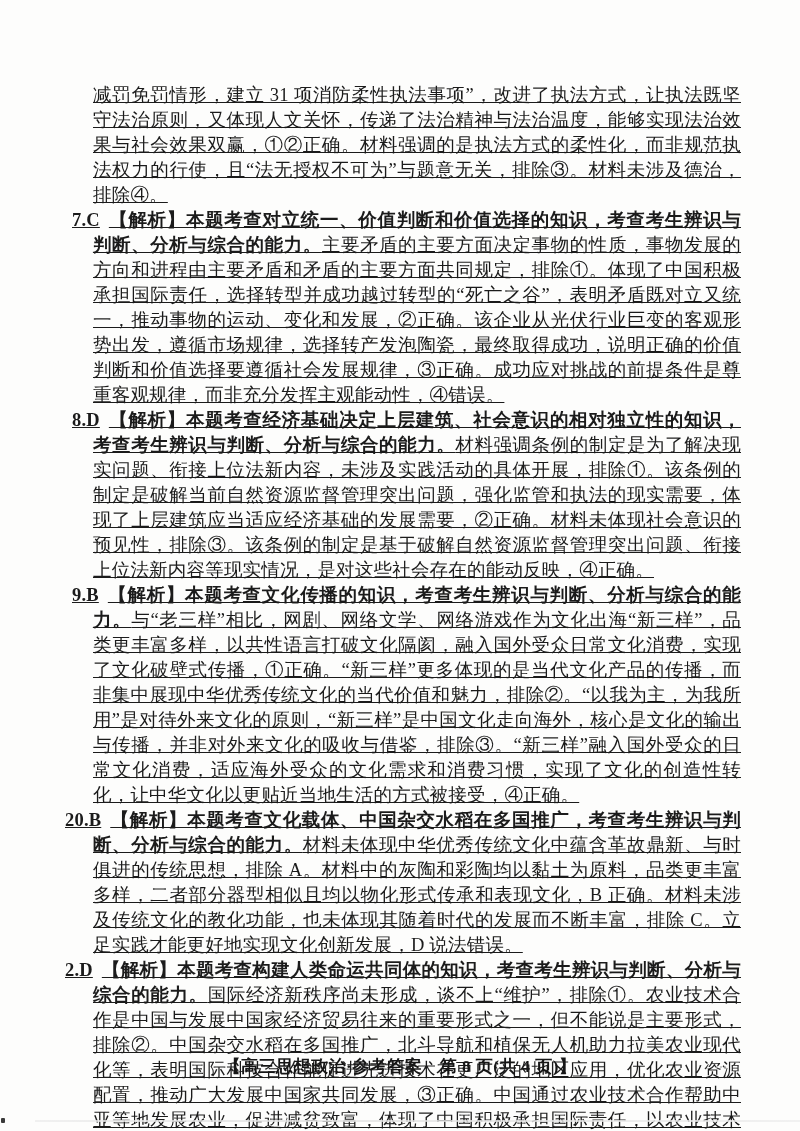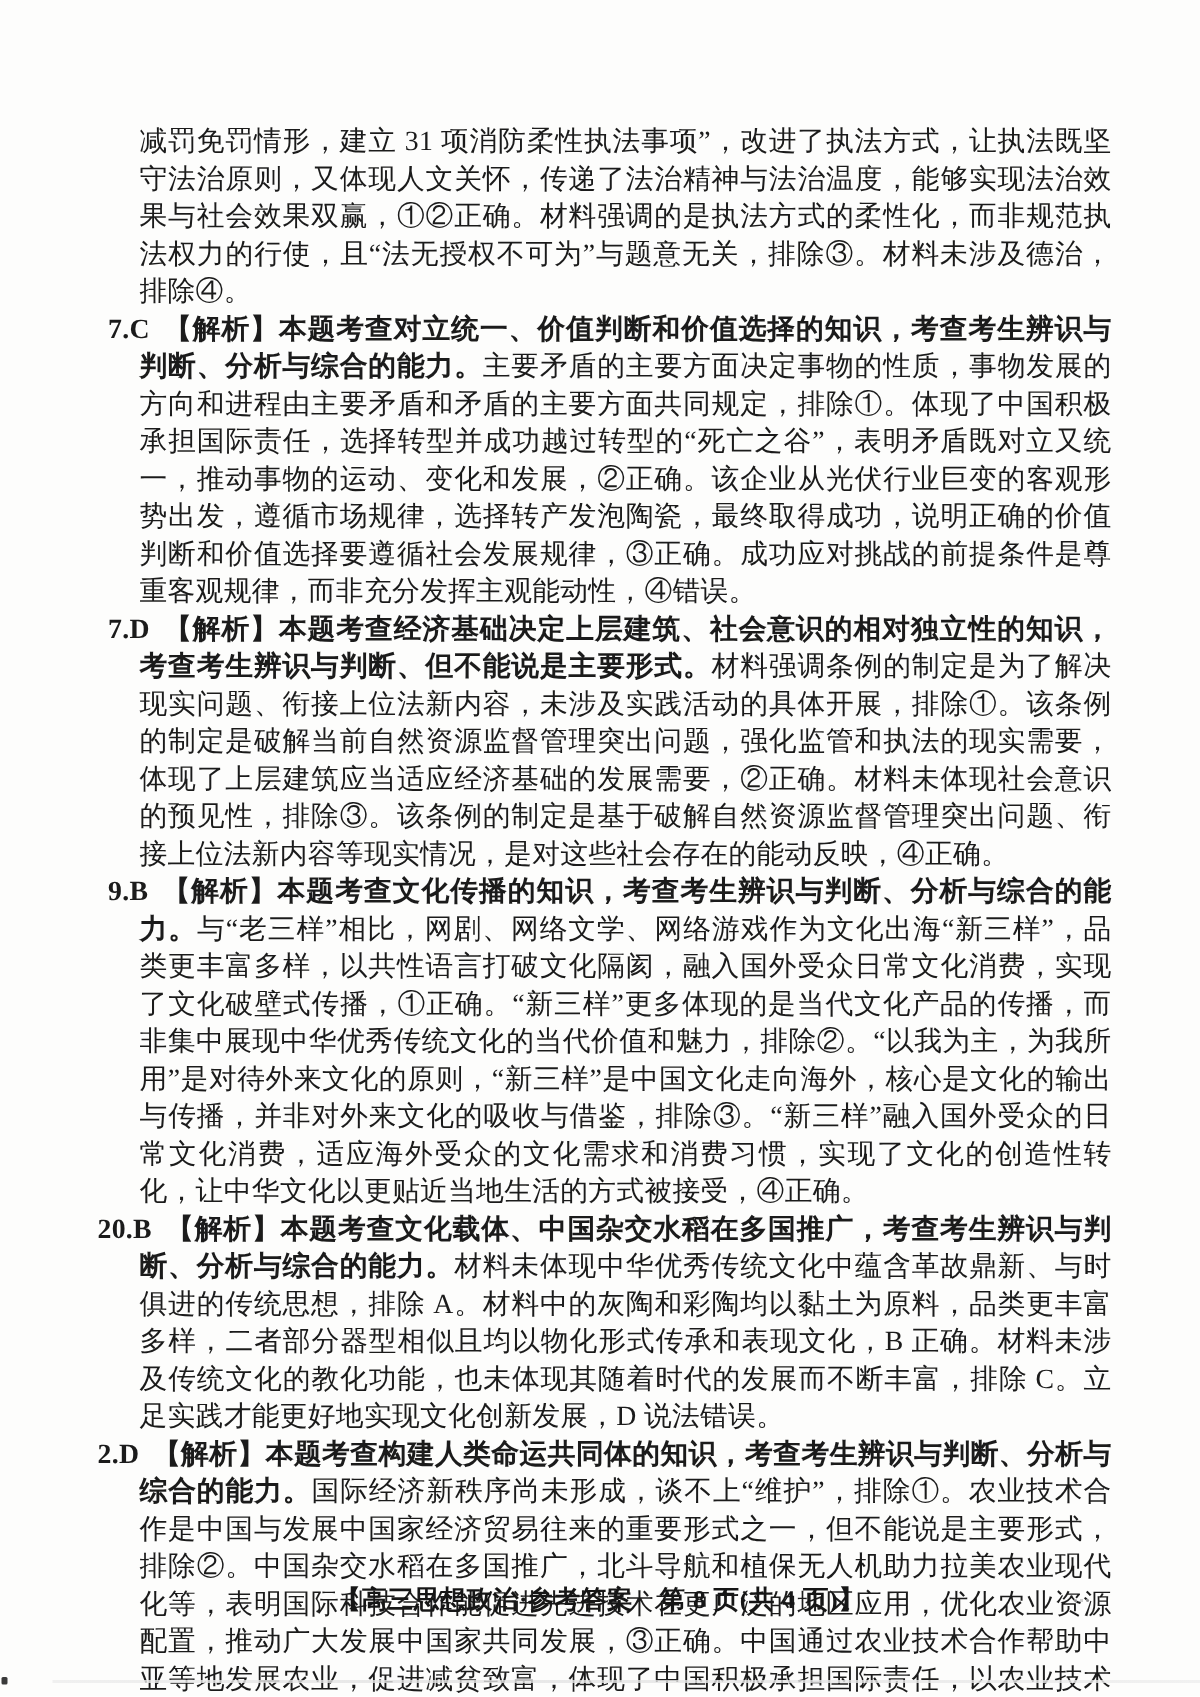--- a/index.html
+++ b/index.html
@@ -23,20 +23,21 @@
     width: 676px;
   }
   .para {
     margin: 0;
     font-size: 18.5px;
     line-height: 25px;
     text-align: justify;
     text-justify: inter-ideograph;
     letter-spacing: 0.2px;
     word-break: break-all;
+    text-decoration: underline;
   }
   .intro {
     margin-left: 28px;
   }
   .item {
     margin-left: 28px;
     text-indent: -21px;
   }
   .item.wide {
     text-indent: -28px;
@@ -96,21 +97,21 @@
 <body>
 
 <div class="page">
 
   <div class="content">
 
     <p class="para intro">减罚免罚情形，建立 31 项消防柔性执法事项”，改进了执法方式，让执法既坚守法治原则，又体现人文关怀，传递了法治精神与法治温度，能够实现法治效果与社会效果双赢，①②正确。材料强调的是执法方式的柔性化，而非规范执法权力的行使，且“法无授权不可为”与题意无关，排除③。材料未涉及德治，排除④。</p>
 
     <p class="para item"><span class="num">7.C</span><span class="lead">【解析】本题考查对立统一、价值判断和价值选择的知识，考查考生辨识与判断、分析与综合的能力。</span><span class="body-text">主要矛盾的主要方面决定事物的性质，事物发展的方向和进程由主要矛盾和矛盾的主要方面共同规定，排除①。体现了中国积极承担国际责任，选择转型并成功越过转型的“死亡之谷”，表明矛盾既对立又统一，推动事物的运动、变化和发展，②正确。该企业从光伏行业巨变的客观形势出发，遵循市场规律，选择转产发泡陶瓷，最终取得成功，说明正确的价值判断和价值选择要遵循社会发展规律，③正确。成功应对挑战的前提条件是尊重客观规律，而非充分发挥主观能动性，④错误。</span></p>
 
-    <p class="para item"><span class="num">7.D</span><span class="lead">【解析】本题考查经济基础决定上层建筑、社会意识的相对独立性的知识，考查考生辨识与判断、但不能说是主要形式。</span><span class="body-text">材料强调条例的制定是为了解决现实问题、衔接上位法新内容，未涉及实践活动的具体开展，排除①。该条例的制定是破解当前自然资源监督管理突出问题，强化监管和执法的现实需要，体现了上层建筑应当适应经济基础的发展需要，②正确。材料未体现社会意识的预见性，排除③。该条例的制定是基于破解自然资源监督管理突出问题、衔接上位法新内容等现实情况，是对这些社会存在的能动反映，④正确。</span></p>
+    <p class="para item"><span class="num">8.D</span><span class="lead">【解析】本题考查经济基础决定上层建筑、社会意识的相对独立性的知识，考查考生辨识与判断、分析与综合的能力。</span><span class="body-text">材料强调条例的制定是为了解决现实问题、衔接上位法新内容，未涉及实践活动的具体开展，排除①。该条例的制定是破解当前自然资源监督管理突出问题，强化监管和执法的现实需要，体现了上层建筑应当适应经济基础的发展需要，②正确。材料未体现社会意识的预见性，排除③。该条例的制定是基于破解自然资源监督管理突出问题、衔接上位法新内容等现实情况，是对这些社会存在的能动反映，④正确。</span></p>
 
     <p class="para item"><span class="num">9.B</span><span class="lead">【解析】本题考查文化传播的知识，考查考生辨识与判断、分析与综合的能力。</span><span class="body-text">与“老三样”相比，网剧、网络文学、网络游戏作为文化出海“新三样”，品类更丰富多样，以共性语言打破文化隔阂，融入国外受众日常文化消费，实现了文化破壁式传播，①正确。“新三样”更多体现的是当代文化产品的传播，而非集中展现中华优秀传统文化的当代价值和魅力，排除②。“以我为主，为我所用”是对待外来文化的原则，“新三样”是中国文化走向海外，核心是文化的输出与传播，并非对外来文化的吸收与借鉴，排除③。“新三样”融入国外受众的日常文化消费，适应海外受众的文化需求和消费习惯，实现了文化的创造性转化，让中华文化以更贴近当地生活的方式被接受，④正确。</span></p>
 
     <p class="para item wide"><span class="num">20.B</span><span class="lead">【解析】本题考查文化载体、中国杂交水稻在多国推广，考查考生辨识与判断、分析与综合的能力。</span><span class="body-text">材料未体现中华优秀传统文化中蕴含革故鼎新、与时俱进的传统思想，排除 A。材料中的灰陶和彩陶均以黏土为原料，品类更丰富多样，二者部分器型相似且均以物化形式传承和表现文化，B 正确。材料未涉及传统文化的教化功能，也未体现其随着时代的发展而不断丰富，排除 C。立足实践才能更好地实现文化创新发展，D 说法错误。</span></p>
 
     <p class="para item wide"><span class="num">2.D</span><span class="lead">【解析】本题考查构建人类命运共同体的知识，考查考生辨识与判断、分析与综合的能力。</span><span class="body-text">国际经济新秩序尚未形成，谈不上“维护”，排除①。农业技术合作是中国与发展中国家经济贸易往来的重要形式之一，但不能说是主要形式，排除②。中国杂交水稻在多国推广，北斗导航和植保无人机助力拉美农业现代化等，表明国际科技合作能促进先进技术在更广泛的地区应用，优化农业资源配置，推动广大发展中国家共同发展，③正确。中国通过农业技术合作帮助中亚等地发展农业，促进减贫致富，体现了中国积极承担国际责任，以农业技术合作为载体促进全球减贫事业，④正确。</span></p>
 
   </div>
 
   <div class="footer">【高三思想政治·参考答案　第 8 页(共 4 页)】</div>

